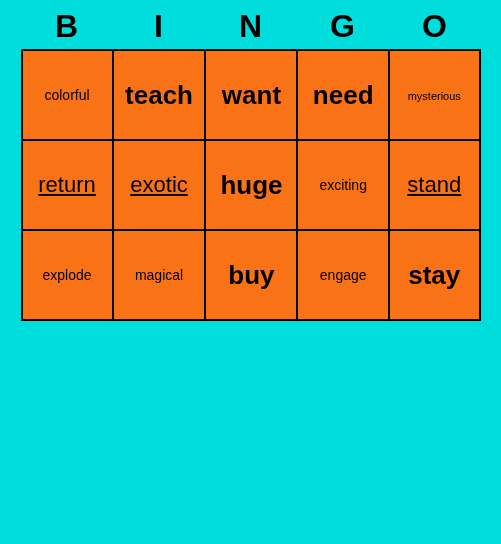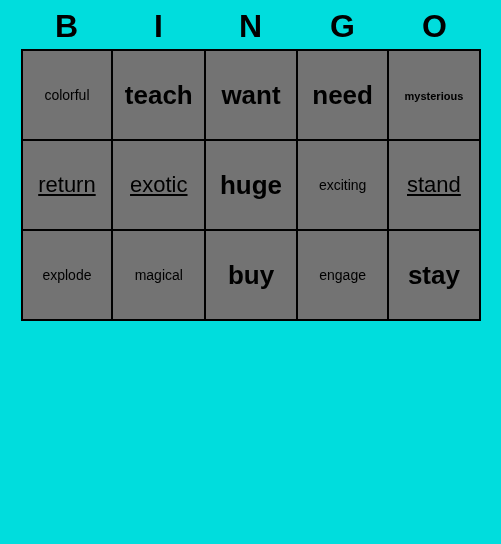--- a/index.html
+++ b/index.html
@@ -31,41 +31,41 @@
       border-collapse: collapse;
       width: 460px;
     }
     .bingo-table td {
       border: 2px solid #000;
       width: 96px;
       height: 90px;
       text-align: center;
       vertical-align: middle;
       padding: 4px;
-      background-color: #737373;
+      background-color: #f97316;
     }
     .cell-text {
       color: #000;
     }
     .cell-large {
       font-size: 26px;
       font-weight: bold;
     }
     .cell-medium {
       font-size: 22px;
       font-weight: normal;
       text-decoration: underline;
     }
     .cell-small {
       font-size: 14px;
       font-weight: normal;
     }
     .cell-xsmall {
       font-size: 11px;
-      font-weight: bold;
+      font-weight: normal;
     }
     .free-cell {
       font-size: 28px;
       font-weight: bold;
     }
   </style>
 </head>
 <body>
 
 <div class="bingo-header">

